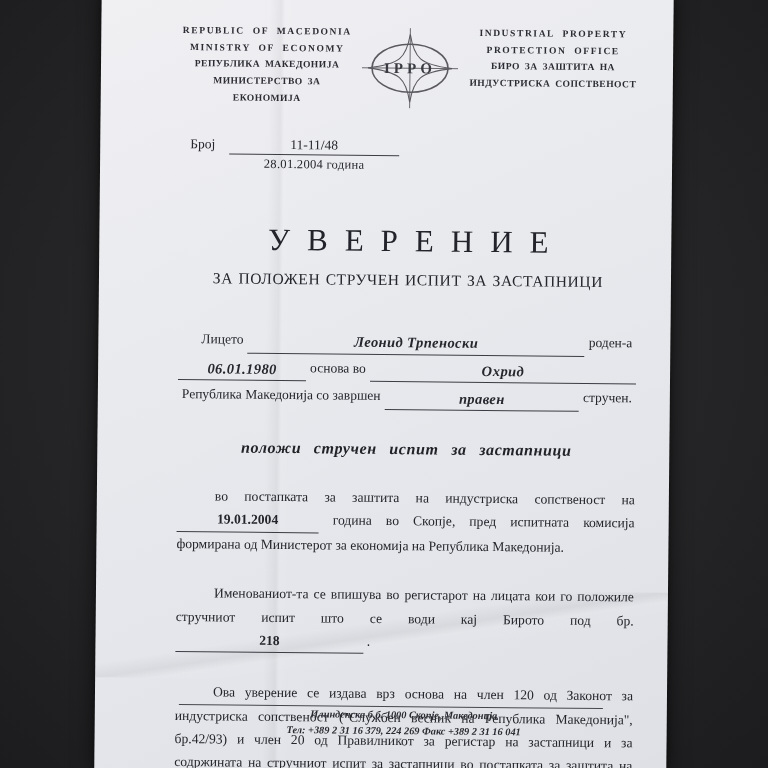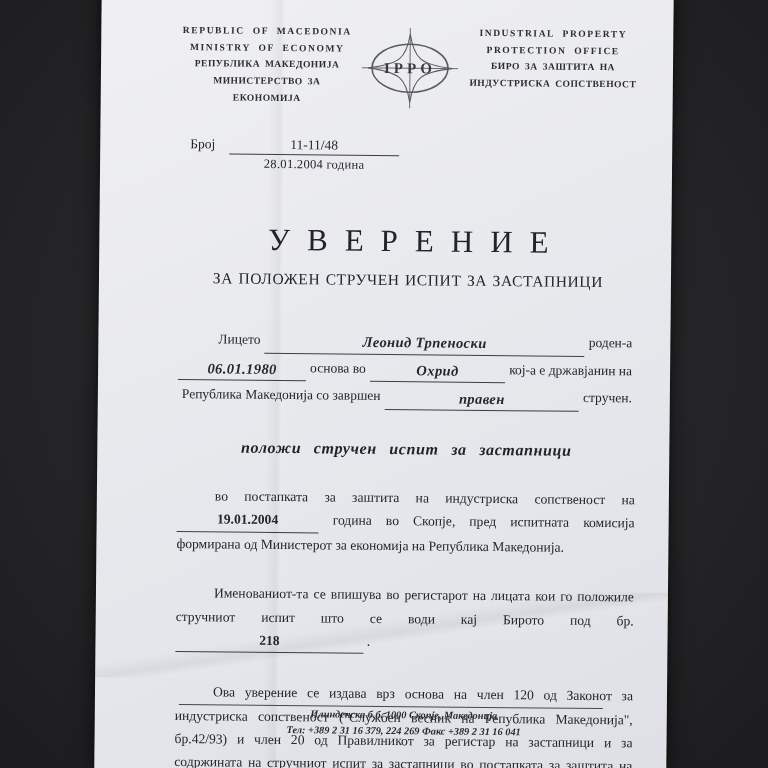--- a/index.html
+++ b/index.html
@@ -28,21 +28,21 @@
   
   .title{margin-top:50px;text-align:center;font-size:31px;letter-spacing:17px;padding-left:17px;color:#23232b;}
   .subtitle{margin-top:12px;text-align:center;font-size:15.5px;letter-spacing:.6px;word-spacing:1px;color:#26262e;}
   
   .fills{margin-top:38px;font-size:13.5px;}
   .fill-line{display:flex;align-items:flex-end;line-height:2.05;white-space:nowrap;}
   .fl-txt{padding:0 4px;}
   .fill{flex:1 1 auto;border-bottom:1.2px solid #3c3c44;text-align:center;
         font-weight:bold;font-style:italic;font-size:14.5px;letter-spacing:.4px;line-height:1.55;}
   .fill.fixed{flex:0 0 128px;}
-  .indent1{margin-left:36px;}
+  .indent1{margin-left:19px;}
   
   .statement{margin-top:30px;text-align:center;font-weight:bold;font-style:italic;
              font-size:16px;word-spacing:8px;letter-spacing:.6px;color:#222229;}
   
   .para{margin-top:28px;font-size:13.6px;line-height:1.72;text-align:justify;text-indent:38px;color:#25252d;}
   .para .blank{display:inline-block;border-bottom:1.2px solid #3c3c44;text-align:center;
                font-weight:bold;font-style:normal;text-indent:0;}
   .blank.date{min-width:142px;}
   .blank.regno{min-width:188px;}
   .para.tight{margin-top:26px;}
@@ -104,21 +104,20 @@
       <div class="fills">
         <div class="fill-line">
           <span class="fl-txt indent1">Лицето</span>
           <span class="fill">Леонид Трпеноски</span>
           <span class="fl-txt">роден-а</span>
         </div>
         <div class="fill-line">
           <span class="fill fixed">06.01.1980</span>
           <span class="fl-txt">основа во</span>
           <span class="fill">Охрид</span>
-          <span class="fl-txt">кој-а е државјанин на</span>
         </div>
         <div class="fill-line">
           <span class="fl-txt">Република Македонија со завршен</span>
           <span class="fill">правен</span>
           <span class="fl-txt">стручен.</span>
         </div>
       </div>
 
       <div class="statement">положи стручен испит за застапници</div>
 

